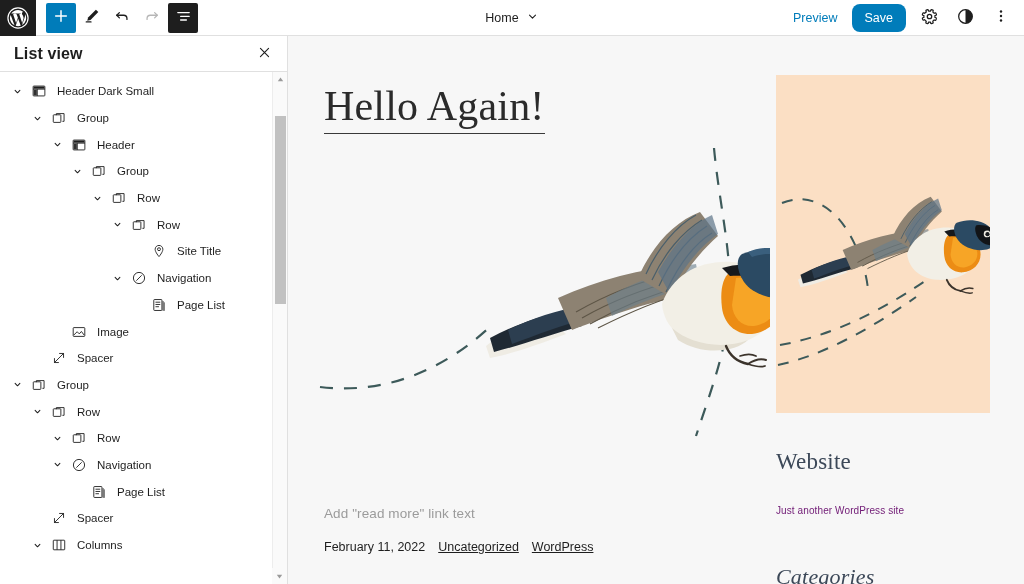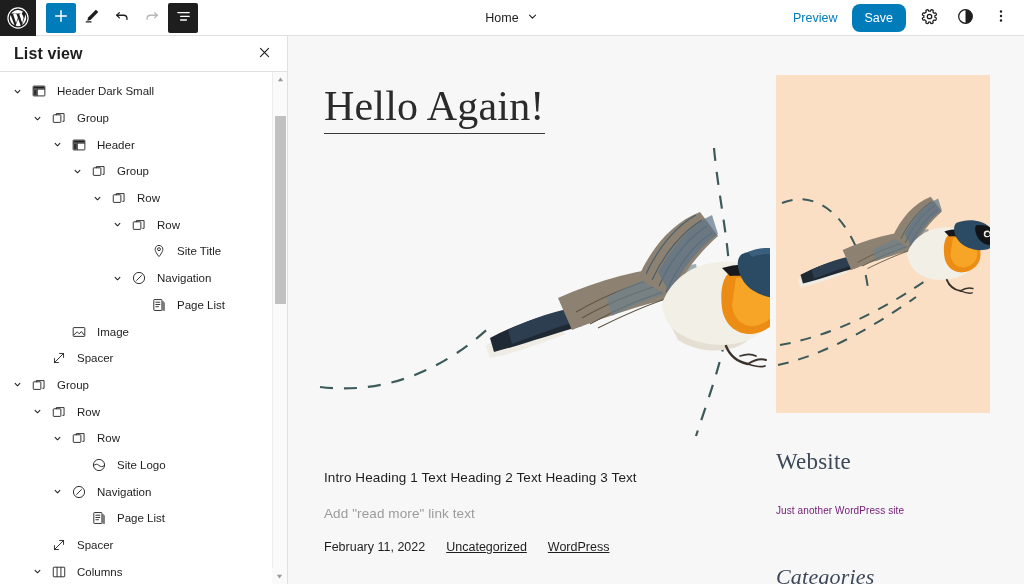--- a/index.html
+++ b/index.html
@@ -151,21 +151,21 @@
   .meta-heading {
     position: absolute; left: 36px; top: 434px;
     font-size: 13.5px; color: #1e1e1e; letter-spacing: .1px;
   }
   .meta-more {
     position: absolute; left: 36px; top: 470px;
     font-size: 13.5px; color: #9b9b9b; letter-spacing: .1px;
   }
   .meta-row {
     position: absolute; left: 36px; top: 504px;
-    display: flex; align-items: center; gap: 21px;
+    display: flex; align-items: center; gap: 13px;
     font-size: 12.5px; color: #1e1e1e;
   }
   .meta-row .lnk { color: #1e1e1e; text-decoration: underline; cursor: pointer; }
 
   
   .right-col {
     position: absolute; left: 488px; top: 39px; width: 214px;
   }
   .peach-card {
     width: 214px; height: 338px;
@@ -504,34 +504,20 @@
 </svg>
             </span>
             <span class="ticon">
               <svg width="16" height="16" viewBox="0 0 24 24">
         <rect x="3.4" y="7.2" width="11.4" height="11.4" rx="1" stroke="#1e1e1e" fill="none" stroke-width="1.35"></rect>
         <path d="M8 7.2V5.4h11.6V17h-1.9" stroke="#1e1e1e" fill="none" stroke-width="1.35" stroke-linecap="round"></path>
       </svg>
             </span>
             <span class="tlabel">Row</span>
           </div>
-          <div class="tree-row" style="padding-left: 66px;">
-            <span class="tw blank">
-              <svg width="11" height="11" viewBox="0 0 24 24">
-  <path d="M6.8 9.6L12 14.8l5.2-5.2" fill="none" stroke="#1e1e1e" stroke-width="2.2" stroke-linecap="round" stroke-linejoin="round"></path>
-</svg>
-            </span>
-            <span class="ticon">
-              <svg width="16" height="16" viewBox="0 0 24 24">
-        <circle cx="12" cy="12" r="8.4" stroke="#1e1e1e" fill="none" stroke-width="1.35"></circle>
-        <path d="M4.2 12.6c2.6-2.4 5-2.4 7.6 0s5.4 2.6 8 .2" stroke="#1e1e1e" fill="none" stroke-width="1.35" stroke-linecap="round"></path>
-      </svg>
-            </span>
-            <span class="tlabel">Site Logo</span>
-          </div>
           <div class="tree-row" style="padding-left: 46px;">
             <span class="tw">
               <svg width="11" height="11" viewBox="0 0 24 24">
   <path d="M6.8 9.6L12 14.8l5.2-5.2" fill="none" stroke="#1e1e1e" stroke-width="2.2" stroke-linecap="round" stroke-linejoin="round"></path>
 </svg>
             </span>
             <span class="ticon">
               <svg width="16" height="16" viewBox="0 0 24 24">
         <circle cx="12" cy="12" r="8.4" stroke="#1e1e1e" fill="none" stroke-width="1.35"></circle>
         <path d="M15.6 8.4L8.4 15.6" stroke="#1e1e1e" fill="none" stroke-width="1.35" stroke-linecap="round"></path>
@@ -655,21 +641,20 @@
               <path d="M324 70 C 338 68, 350 65, 360 61 C 350 70, 338 75, 325 76 Z" fill="#4a5057"></path>
 
               <path d="M240 140 C 244 150, 252 156, 262 158" fill="none" stroke="#3b332b" stroke-width="2.4" stroke-linecap="round"></path>
               <path d="M262 158 C 268 154, 274 152, 280 154" fill="none" stroke="#3b332b" stroke-width="2" stroke-linecap="round"></path>
               <path d="M262 158 C 268 160, 274 162, 279 160" fill="none" stroke="#3b332b" stroke-width="1.8" stroke-linecap="round"></path>
               <path d="M254 150 C 260 148, 266 148, 270 150" fill="none" stroke="#3b332b" stroke-width="1.7" stroke-linecap="round"></path>
             </g>
           </svg>
         </div>
 
-        <div class="meta-heading">Intro Heading 1 Text Heading 2 Text Heading 3 Text</div>
         <div class="meta-more">Add "read more" link text</div>
         <div class="meta-row">
           <span>February 11, 2022</span>
           <span class="lnk">Uncategorized</span>
           <span class="lnk">WordPress</span>
         </div>
 
         <div class="right-col">
           <div class="peach-card">
             <svg viewBox="0 0 214 338">

